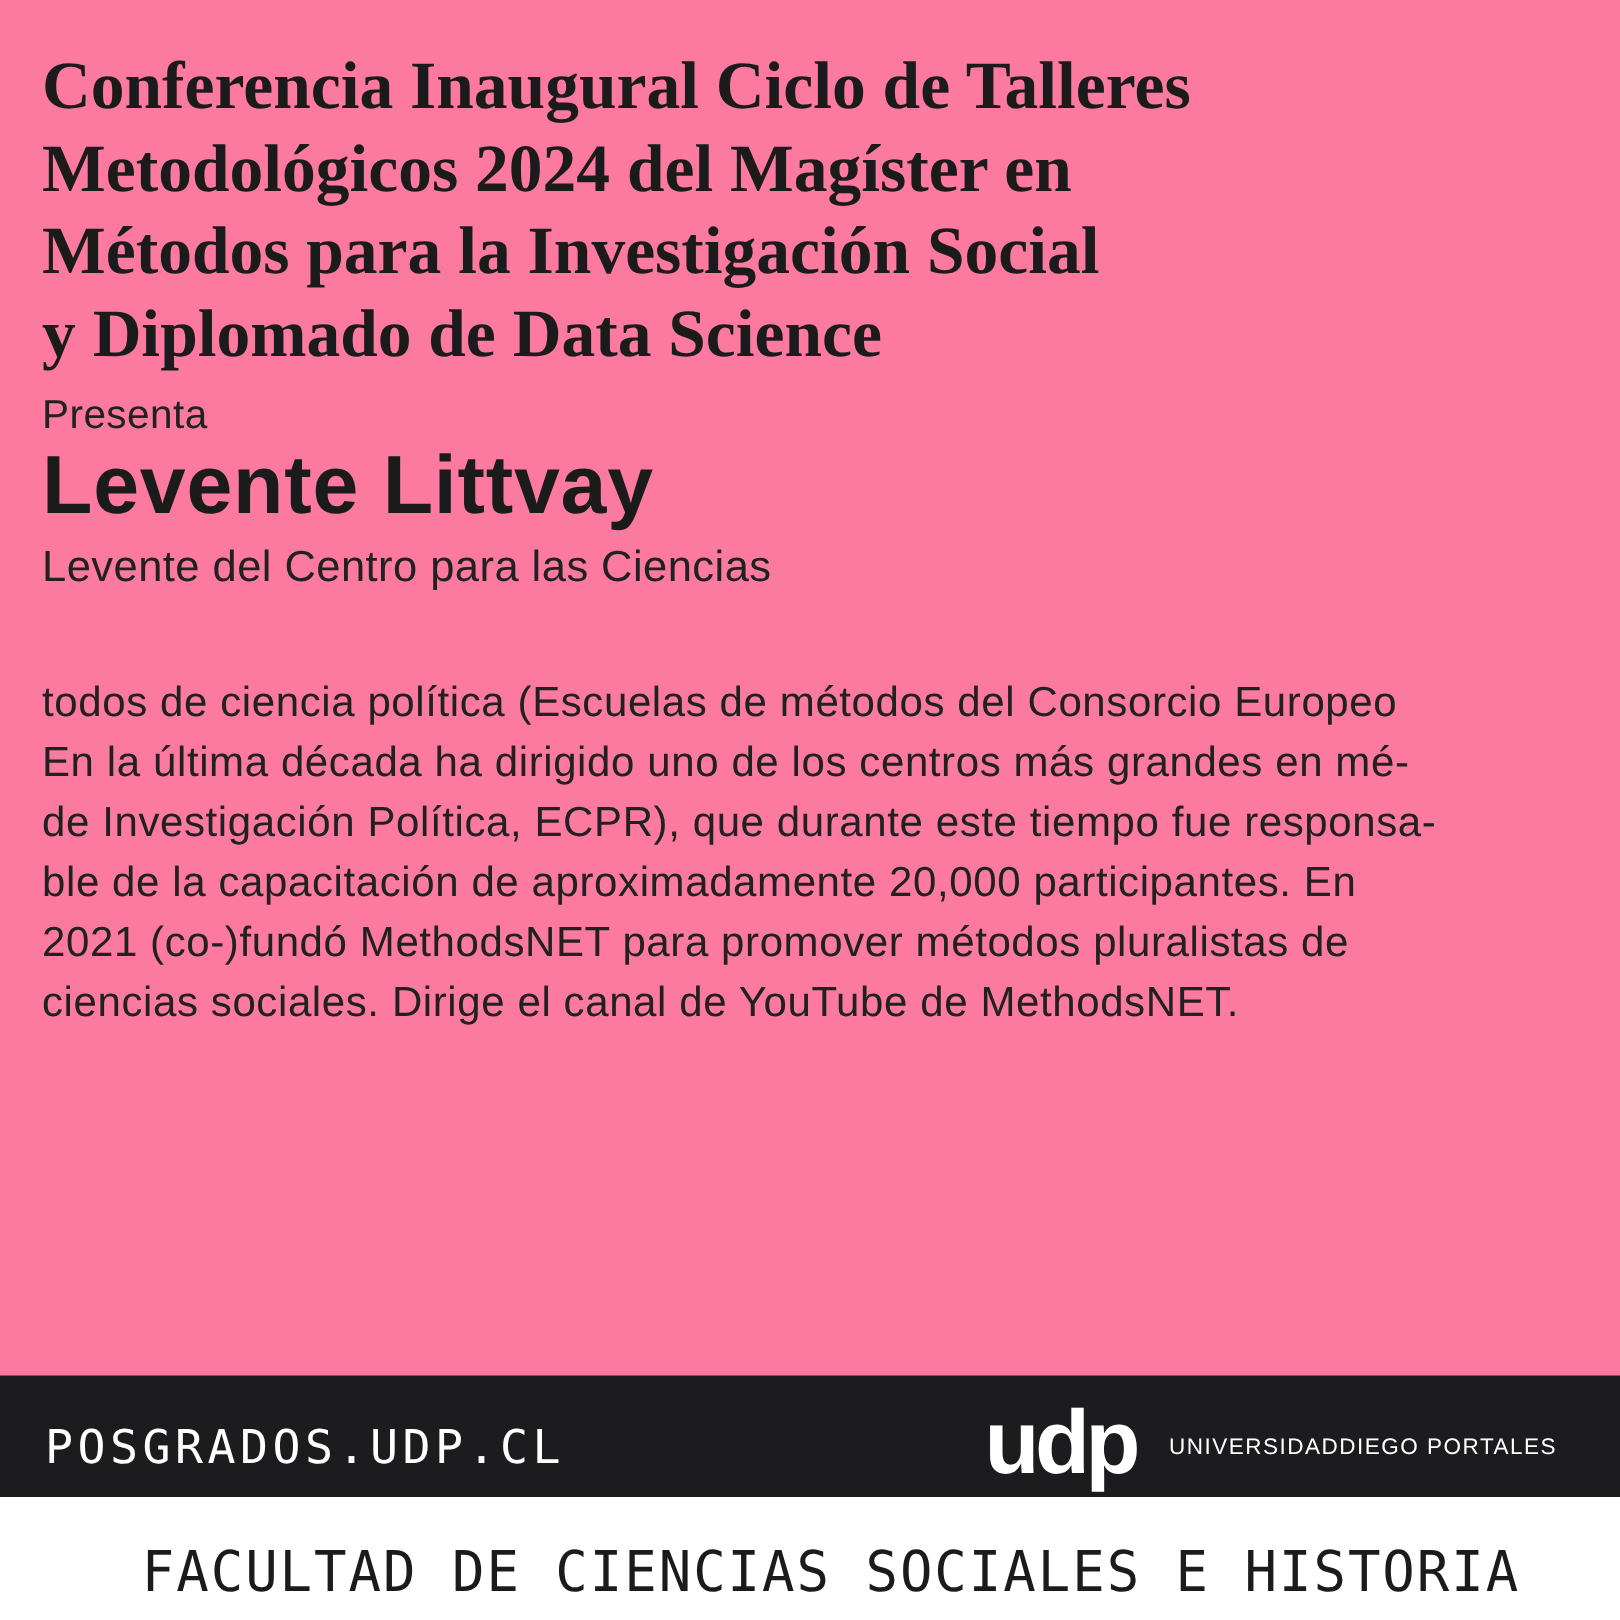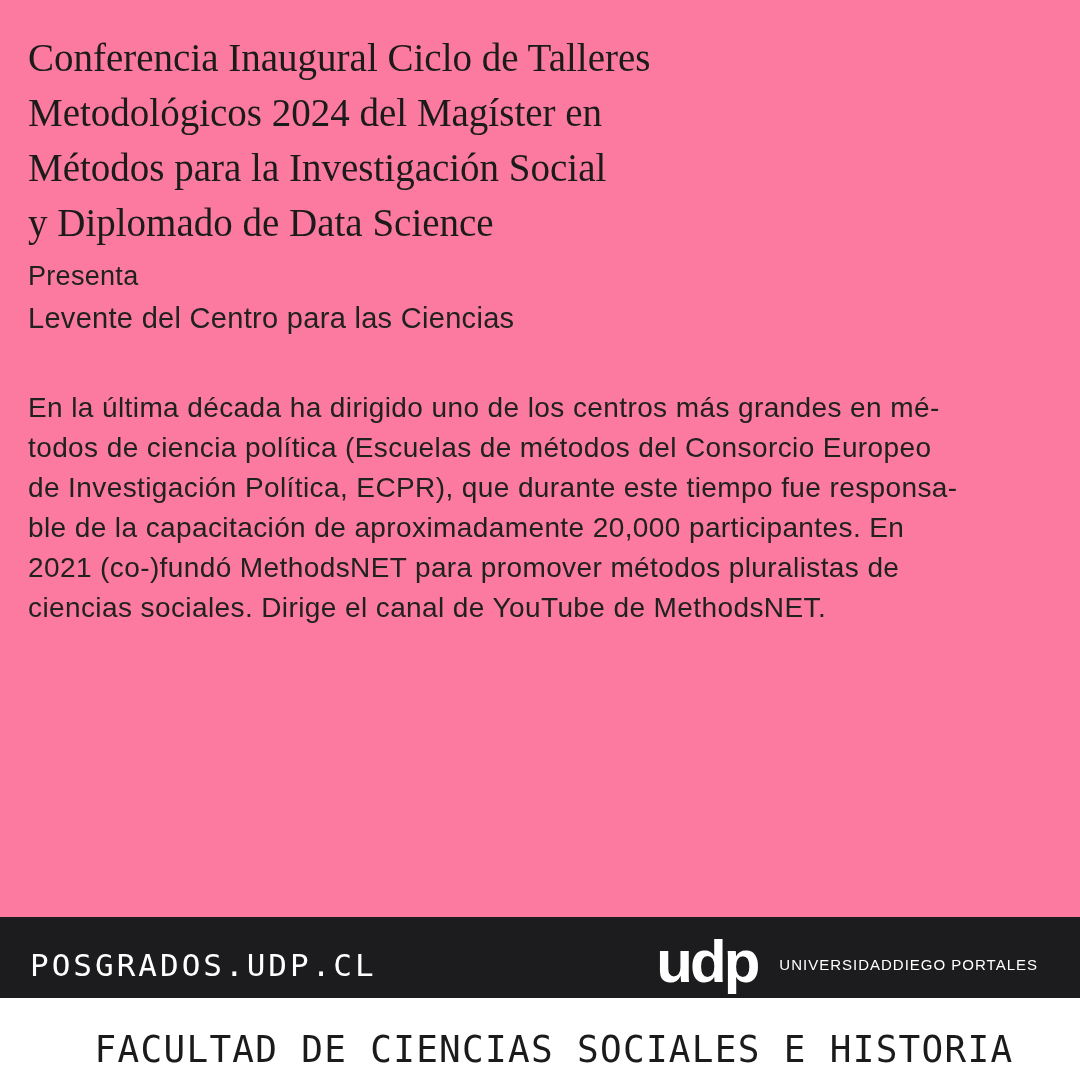--- a/index.html
+++ b/index.html
@@ -13,22 +13,22 @@
     font-family: "Liberation Sans", sans-serif;
   }
   .content {
     position: absolute;
     left: 28px;
     top: 30px;
     right: 36px;
   }
   .title {
     font-family: "Liberation Serif", serif;
-    font-weight: 400;
-    font-size: 39px;
+    font-weight: 700;
+    font-size: 45px;
     line-height: 55px;
     color: var(--title_text, #1B1B1B);
     letter-spacing: 0;
   }
   .title .line { display: block; white-space: nowrap; }
   .presenta {
     margin-top: 10px;
     font-size: 27px;
     line-height: 32px;
     color: var(--body_text, #212121);
@@ -128,28 +128,29 @@
 
     <h1 class="title">
       <span class="line">Conferencia Inaugural Ciclo de Talleres</span>
       <span class="line">Metodológicos 2024 del Magíster en</span>
       <span class="line">Métodos para la Investigación Social</span>
       <span class="line">y Diplomado de Data Science</span>
     </h1>
 
     <div class="presenta">Presenta</div>
 
+    <div class="name">Levente Littvay</div>
 
     <div class="affiliation">
       <span class="line">Levente del Centro para las Ciencias</span>
     </div>
 
     <div class="bio">
+      <span class="line">todos de ciencia política (Escuelas de métodos del Consorcio Europeo</span>
       <span class="line">En la última década ha dirigido uno de los centros más grandes en mé-</span>
-      <span class="line">todos de ciencia política (Escuelas de métodos del Consorcio Europeo</span>
       <span class="line">de Investigación Política, ECPR), que durante este tiempo fue responsa-</span>
       <span class="line">ble de la capacitación de aproximadamente 20,000 participantes. En</span>
       <span class="line">2021 (co-)fundó MethodsNET para promover métodos pluralistas de</span>
       <span class="line">ciencias sociales. Dirige el canal de YouTube de MethodsNET.</span>
     </div>
 
   </div>
 
   <div class="bar-black">
     <div class="url">POSGRADOS.UDP.CL</div>

